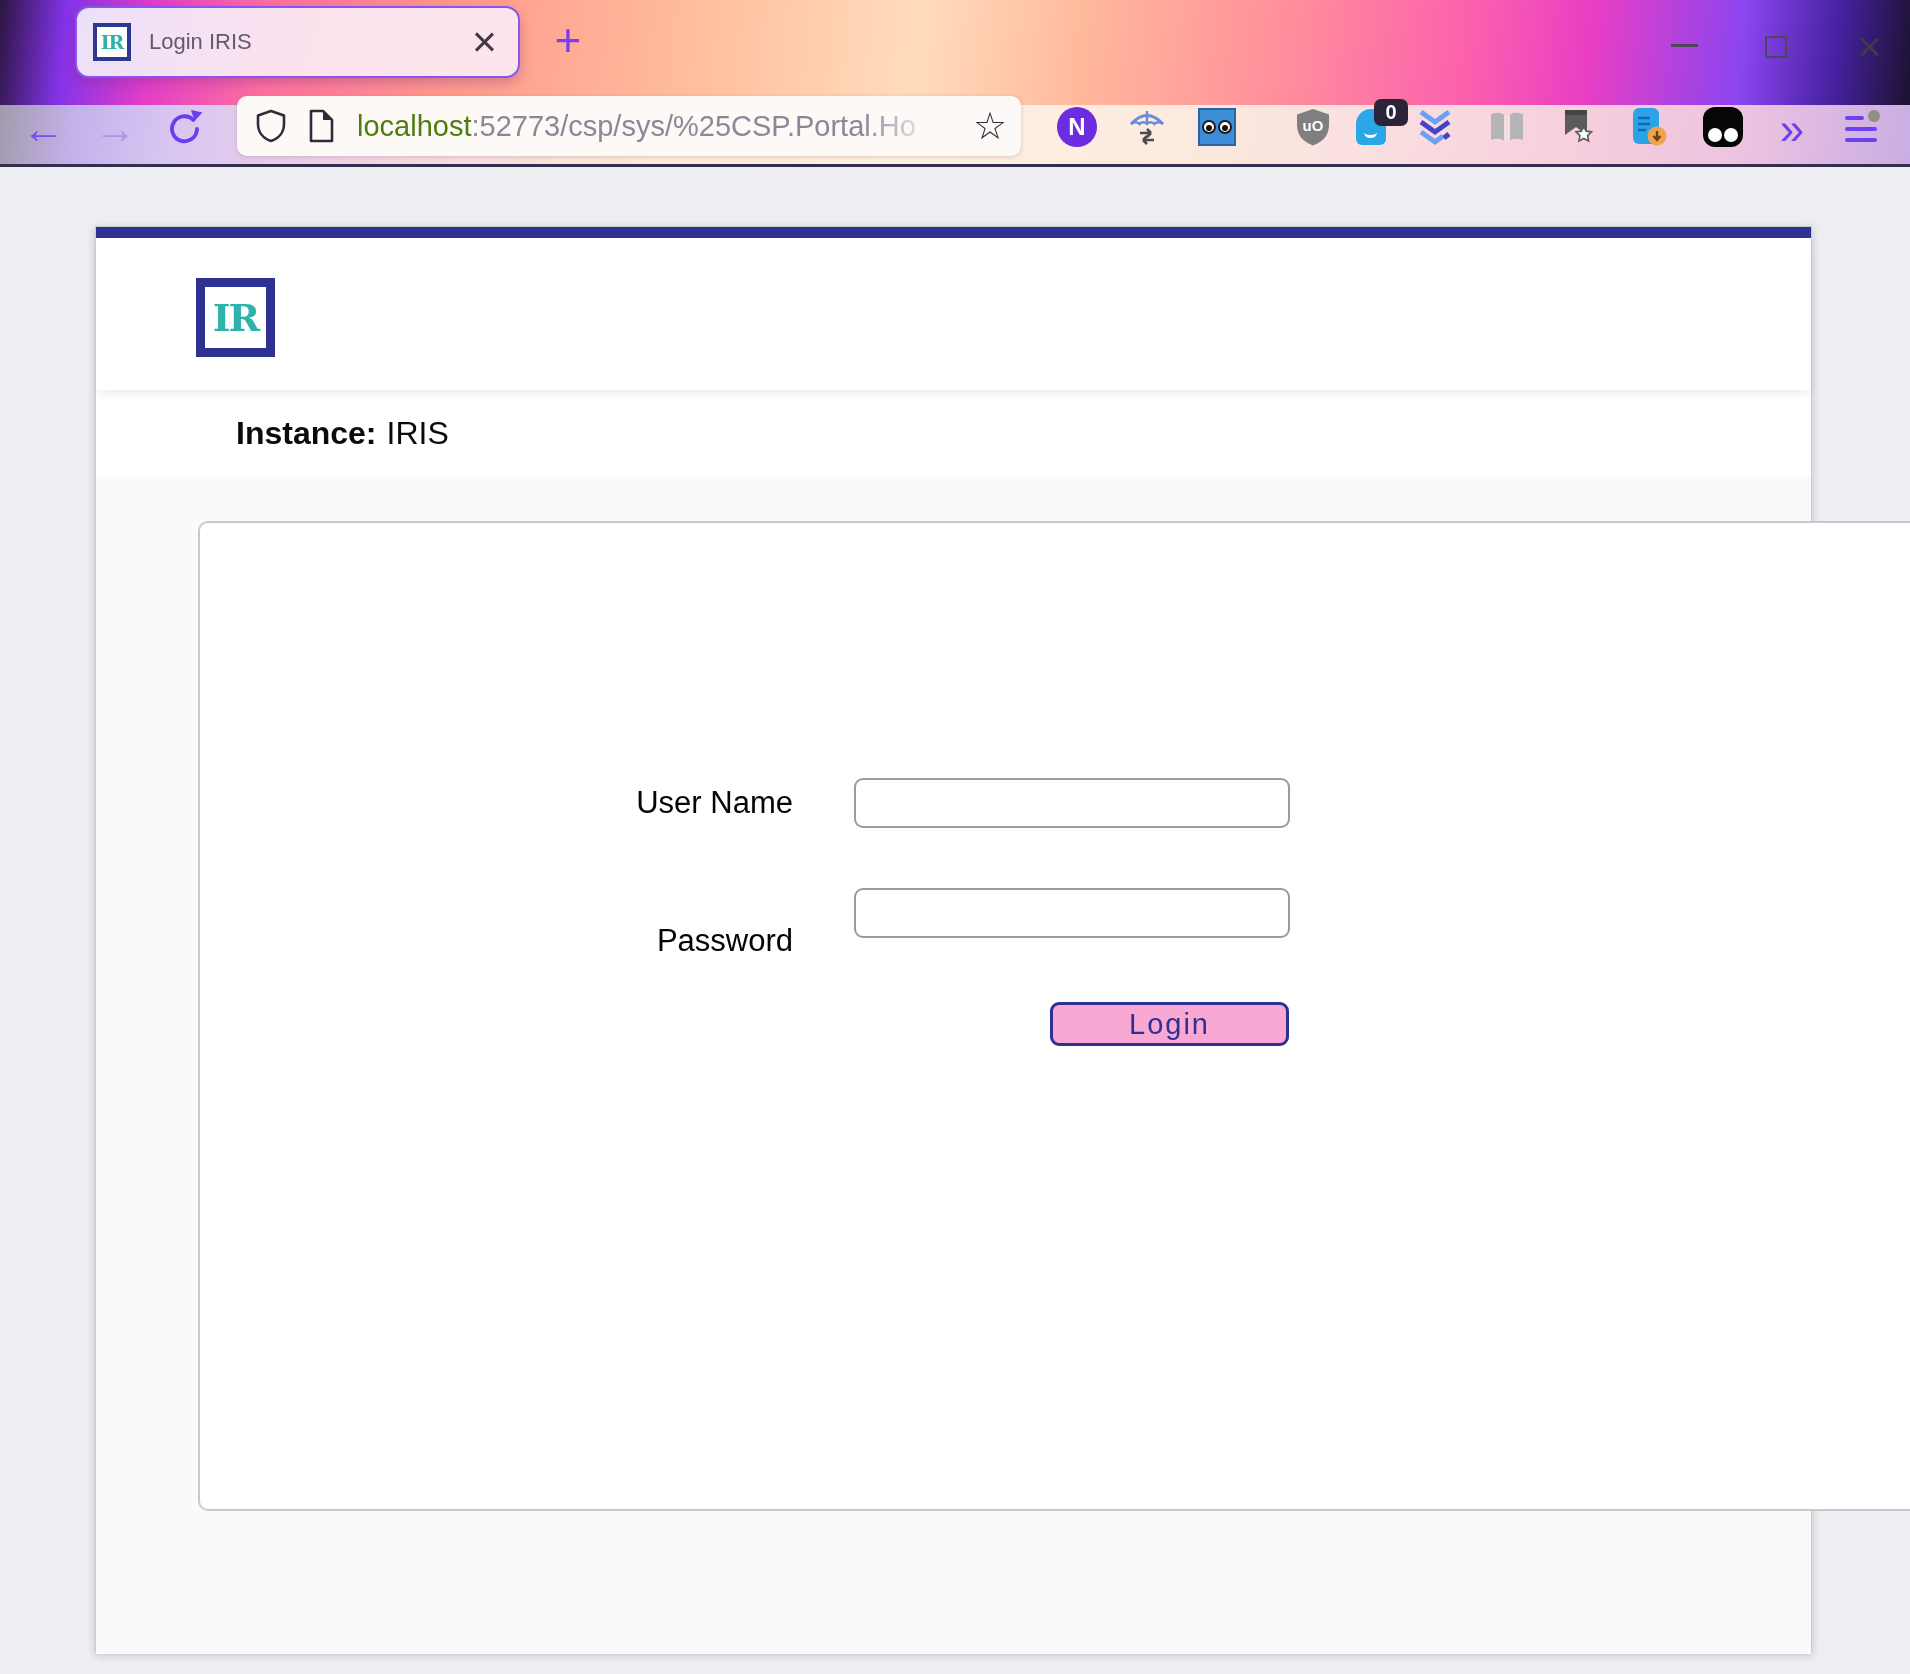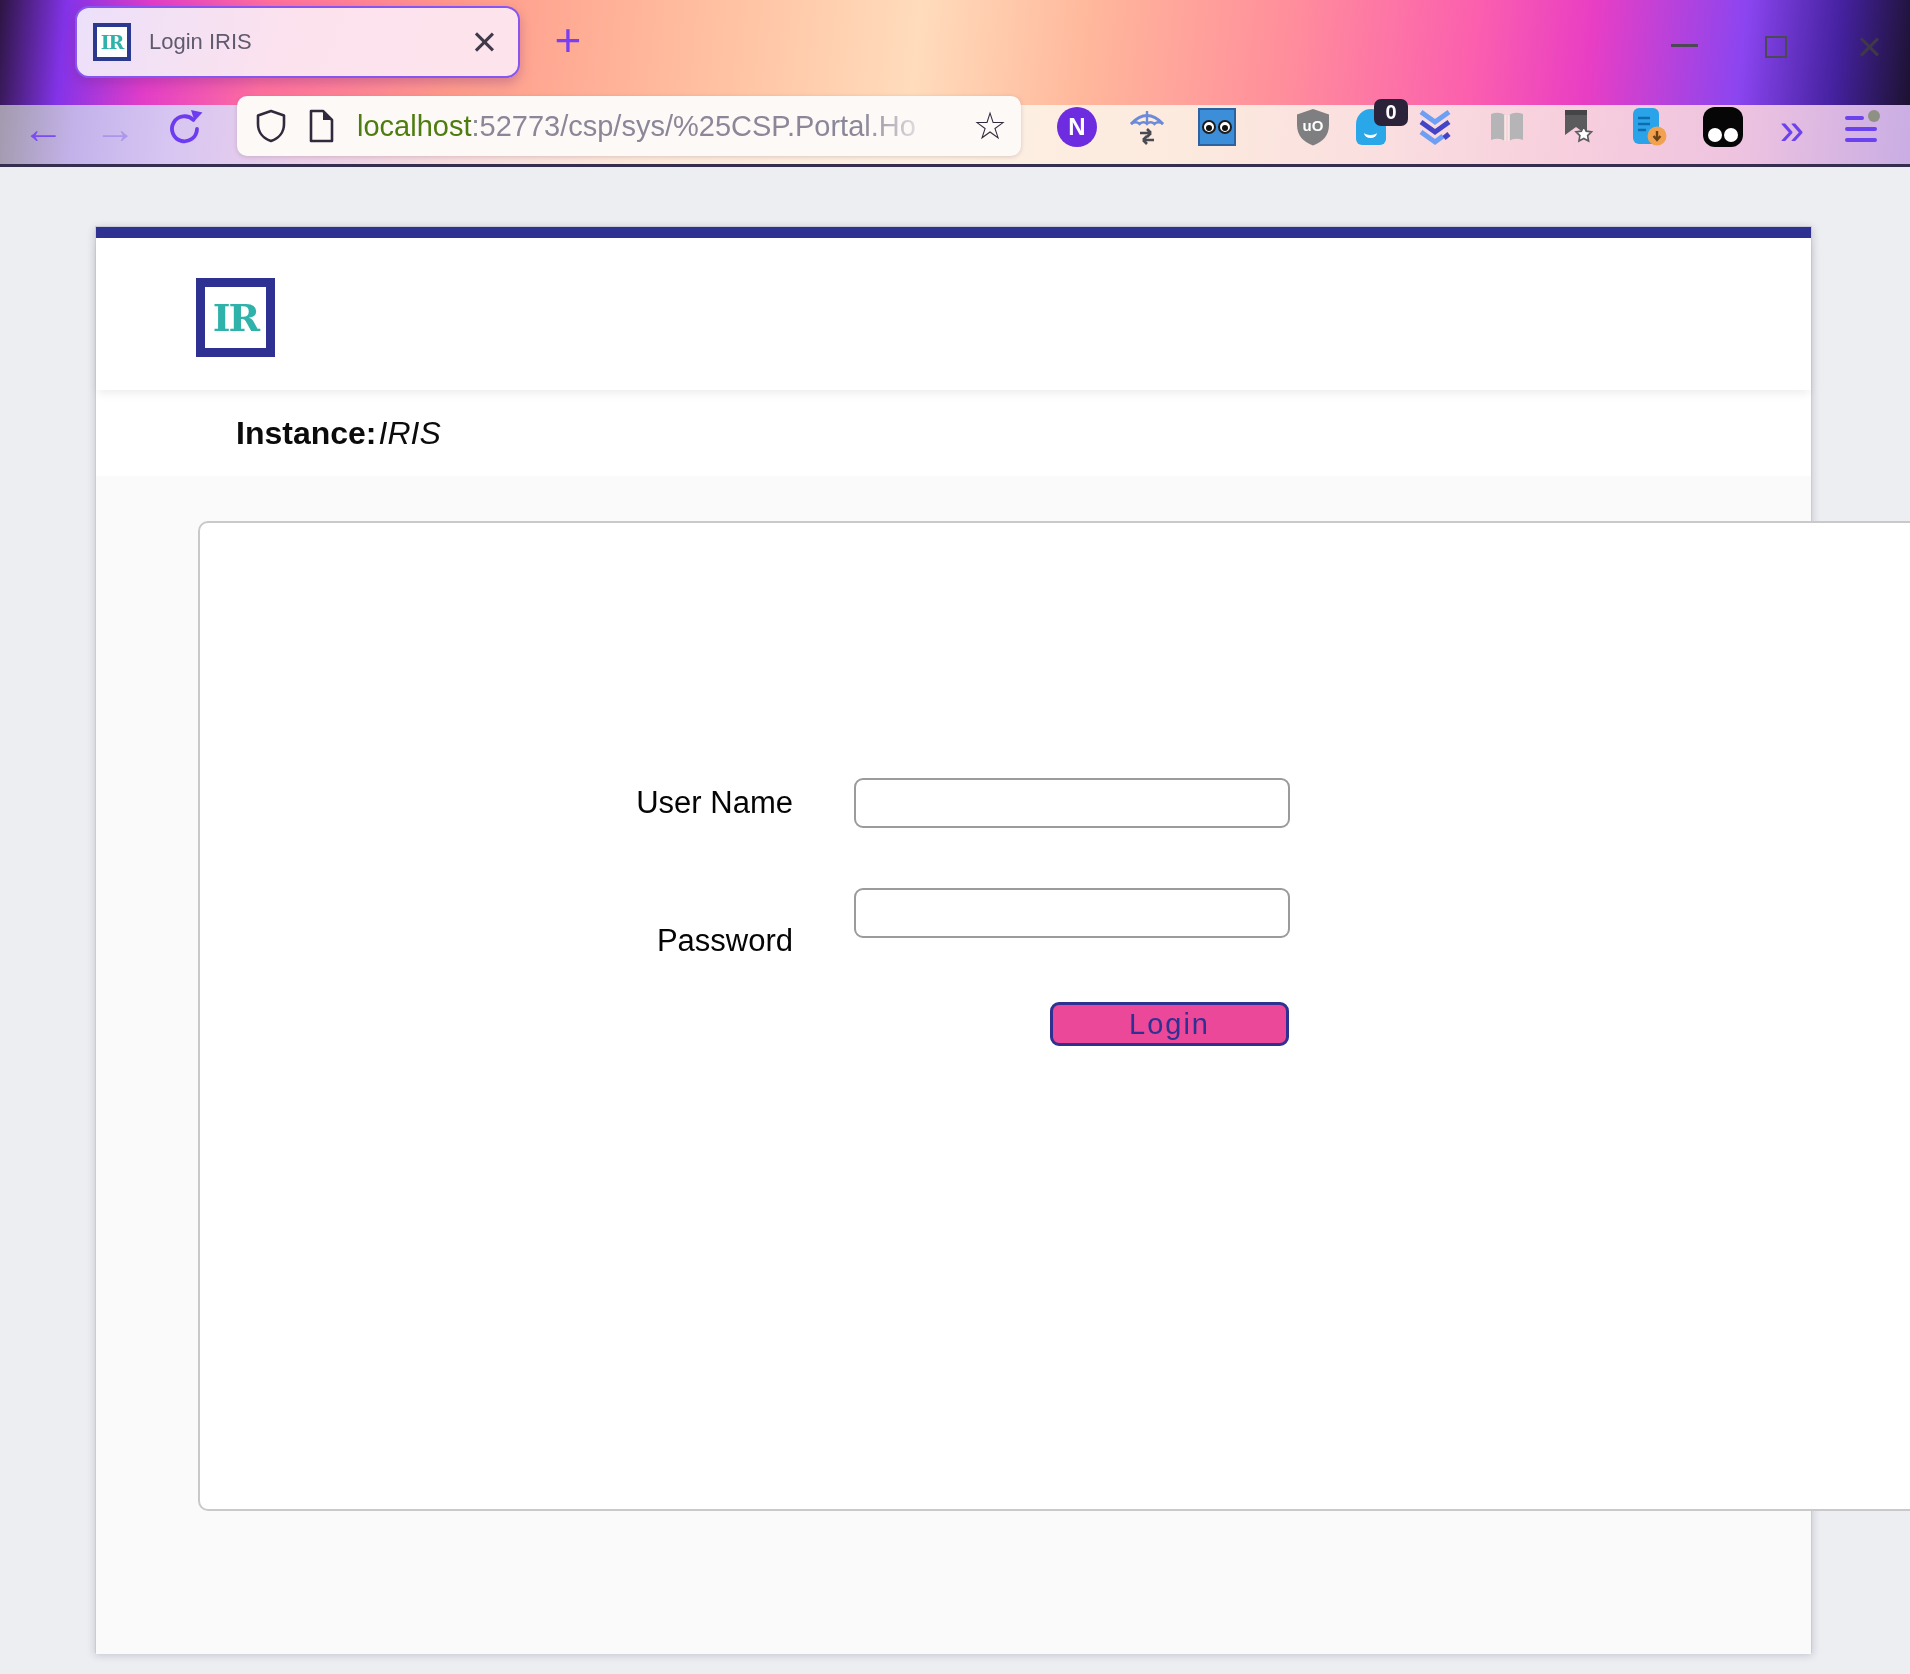--- a/index.html
+++ b/index.html
@@ -98,34 +98,34 @@
   .card-topbar { height:11px; background:#2e3192; }
   .card-header { position:relative; height:152px; background:#fff;
     box-shadow:0 5px 9px -2px rgba(0,0,0,.08); }
   .biglogo { position:absolute; left:100px; top:40px; width:79px; height:79px;
     background:#fff; border:9px solid #2e3192; display:flex; align-items:center;
     justify-content:center; font-family:"DejaVu Serif", serif; font-weight:bold;
     font-size:38px; letter-spacing:-2px; color:#2fb2aa; }
   .instance-row { height:86px; background:#fff; padding-left:106px; font-size:32px;
     line-height:86px; color:#0b0b0b; }
   .instance-row b { font-weight:bold;margin-left:34px; }
-  .instance-val { margin-left:2px;font-style:italic; }
+  .instance-val { margin-left:10px; }
   .card-body { position:relative; height:1178px; background:#fafafb; }
   .panel { position:absolute; left:102px; top:45px; width:1797px; height:990px;
     background:#fff; border:2px solid #c9c9cb; border-radius:10px; }
 
   .flabel { position:absolute; left:0; width:593px; text-align:right; font-size:31px;
     color:#050505; height:38px; line-height:38px; }
   .lbl-user { top:261px; } .lbl-pass { top:371px;margin-top:28px; }
   .finput { position:absolute; left:654px; width:436px; height:50px; border:2px solid #9b9b9d;
     border-radius:9px; background:#fff; font-size:28px; padding:0 14px;
     font-family:"Liberation Sans", sans-serif; outline:none; }
   .in-user { top:255px; } .in-pass { top:365px; }
   .login-btn { position:absolute; left:850px; top:479px; width:239px; height:44px;
-    background:#ec4899; border:3px solid #2e3192; border-radius:9px; color:#2e3192;
+    background:#f9a8d4; border:3px solid #2e3192; border-radius:9px; color:#2e3192;
     font-size:29px; letter-spacing:2px; font-family:"Liberation Sans", sans-serif;
     display:flex; align-items:center; justify-content:center; cursor:pointer; }
 
   svg { display:block; }
 </style>
 </head>
 <body>
 
 <div class="chrome">
   <div class="tabbar"></div>

